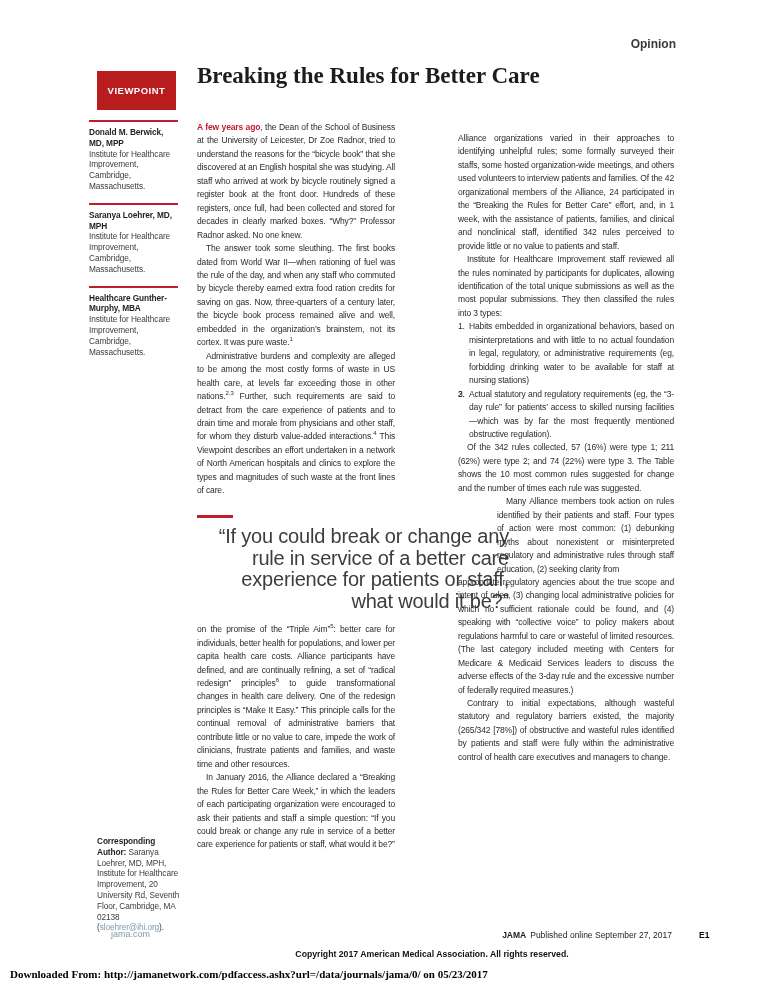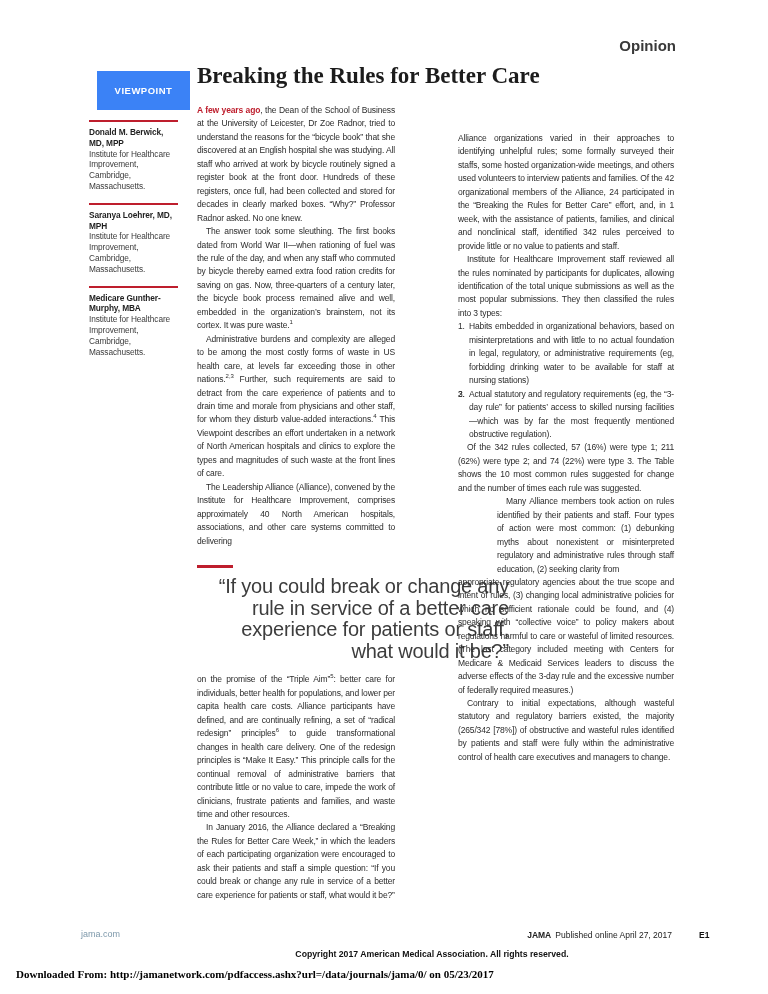--- a/index.html
+++ b/index.html
@@ -1,58 +1,58 @@
 <!DOCTYPE html>
 <html><head>
 <meta charset="utf-8">
 <style>
   html,body{margin:0;padding:0;}
   .page{position:relative;width:768px;height:994px;background:#ffffff;overflow:hidden;
         font-family:"Liberation Sans",sans-serif;color:#2c2c2c;}
-  .opinion{position:absolute;top:37px;right:92px;font-size:15px;font-weight:bold;color:#3a3a3a;text-align:right;}
-  .badge{position:absolute;left:97px;top:71px;width:93px;height:39px;background:#3b82f6;
+  .opinion{position:absolute;top:37px;right:92px;font-size:12px;font-weight:bold;color:#3a3a3a;text-align:right;}
+  .badge{position:absolute;left:97px;top:71px;width:79px;height:39px;background:#b91c1c;
          display:flex;align-items:center;justify-content:center;}
   .badge span{color:#fff;font-size:9.5px;font-weight:bold;letter-spacing:.5px;}
   .title{position:absolute;left:197px;top:63px;width:500px;margin:0;
          font-family:"Liberation Serif",serif;font-size:23px;font-weight:600;color:#1c1c1c;}
   
   .sidebar{position:absolute;left:89px;top:120px;width:89px;}
   .author{border-top:2px solid #BE1E2D;padding-top:5px;margin-bottom:11px;
           font-size:8.3px;line-height:10.8px;letter-spacing:-0.1px;}
   .a-name{font-weight:bold;color:#1f1f1f;}
   .a-affil{color:#3c3c3c;}
   .corr{position:absolute;left:97px;top:836px;width:89px;font-size:8.3px;line-height:10.8px;
         letter-spacing:-0.1px;color:#3c3c3c;}
   .corr .a-name{font-weight:bold;}
   .link{color:#7E99AB;}
-  .jamacom{position:absolute;left:81px;top:929px;font-size:9px;}
+  .jamacom{position:absolute;left:111px;top:929px;font-size:9px;}
   
   .body-text{font-size:8.5px;line-height:13.45px;letter-spacing:-0.15px;text-align:justify;}
-  #col1{position:absolute;left:197px;top:104px;width:198px;}
+  #col1{position:absolute;left:197px;top:121px;width:198px;}
   #col2{position:absolute;left:458px;top:132px;width:216px;}
   .para{margin:0;}
   .ind{text-indent:9px;}
   p.li{padding-left:11px;position:relative;}
   .num{position:absolute;left:0;top:0;}
   sup{font-size:6px;line-height:0;vertical-align:super;letter-spacing:0;}
   .lead{color:#BE1E2D;font-weight:bold;}
   .bold{font-weight:normal;}
   .indent-block{margin-left:39px;}
   
   .quoteblock{margin:17px 0 11px;}
   .q-rule{width:36px;height:3.5px;background:#BE1E2D;margin-bottom:8px;}
   .q-text{width:312px;font-family:Liberation Sans, sans-serif;font-size:20px;line-height:21.5px;
           letter-spacing:-0.2px;color:#3d3d3d;text-align:right;}
   
   .publine{position:absolute;right:96px;top:930px;font-size:8.5px;color:#222;}
   .publine .j{font-weight:bold;margin-right:4px;margin-left:39px;}
   .pagenum{position:absolute;left:699px;top:930px;font-size:8.5px;font-weight:bold;color:#111;}
   .copyright{position:absolute;left:0;top:949px;width:768px;text-align:center;
              font-size:8.7px;font-weight:bold;color:#111;padding-left:48px;}
-  .downloaded{position:absolute;left:16px;top:968px;font-family:"Liberation Serif",serif;
+  .downloaded{position:absolute;left:10px;top:968px;font-family:"Liberation Serif",serif;
               font-size:11px;font-weight:bold;color:#000;}
 </style>
 </head>
 <body>
 
 <div class="page">
 
   <div class="opinion">Opinion</div>
 
   <div class="badge">
@@ -64,34 +64,36 @@
   <div class="sidebar">
     <div class="author">
       <div class="a-name">Donald M. Berwick, MD, MPP</div>
       <div class="a-affil">Institute for Healthcare Improvement, Cambridge, Massachusetts.</div>
     </div>
     <div class="author">
       <div class="a-name">Saranya Loehrer, MD, MPH</div>
       <div class="a-affil">Institute for Healthcare Improvement, Cambridge, Massachusetts.</div>
     </div>
     <div class="author">
-      <div class="a-name">Medicare Gunther-Murphy, MBA</div>
+      <div class="a-name">Healthcare Gunther-Murphy, MBA</div>
       <div class="a-affil">Institute for Healthcare Improvement, Cambridge, Massachusetts.</div>
     </div>
   </div>
 
+  <div class="corr">
+    <span class="a-name">Corresponding Author:</span><span> Saranya Loehrer, MD, MPH, Institute for Healthcare Improvement, 20 University Rd, Seventh Floor, Cambridge, MA 02138 (</span><span class="link">sloehrer@ihi.org</span><span>).</span>
+  </div>
 
   <div class="jamacom link">jama.com</div>
 
   <div id="col1" class="body-text">
     <div>
         <p class="para"><span class="lead">A few years ago</span><span>, the Dean of the School of Business at the University of Leicester, Dr Zoe Radnor, tried to understand the reasons for the “bicycle book” that she discovered at an English hospital she was studying. All staff who arrived at work by bicycle routinely signed a register book at the front door. Hundreds of these registers, once full, had been collected and stored for decades in clearly marked boxes. “Why?” Professor Radnor asked. No one knew.</span></p>
         <p class="para ind"><span>The answer took some sleuthing. The first books dated from World War II—when rationing of fuel was the rule of the day, and when any staff who commuted by bicycle thereby earned extra food ration credits for saving on gas. Now, three-quarters of a century later, the bicycle book process remained alive and well, embedded in the organization’s brainstem, not its cortex. It was pure waste.</span><sup>1</sup></p>
         <p class="para ind"><span>Administrative burdens and complexity are alleged to be among the most costly forms of waste in US health care, at levels far exceeding those in other nations.</span><sup>2,3</sup><span> Further, such requirements are said to detract from the care experience of patients and to drain time and morale from physicians and other staff, for whom they disturb value-added interactions.</span><sup>4</sup><span> This Viewpoint describes an effort undertaken in a network of North American hospitals and clinics to explore the types and magnitudes of such waste at the front lines of care.</span></p>
-        <p class="para ind"><span>The Leadership Alliance (Alliance), convened by the Institute for Healthcare Improvement, comprises approximately 40 North American hospitals, associations, and other care systems committed to delivering</span></p>
       </div>
     <div class="quoteblock">
       <div class="q-rule"></div>
       <div class="q-text">“If you could break or change any rule in service of a better care experience for patients or staff, what would it be?”</div>
     </div>
     <div>
         <p class="para"><span>on the promise of the “Triple Aim”</span><sup>5</sup><span>: better care for individuals, better health for populations, and lower per capita health care costs. Alliance participants have defined, and are continually refining, a set of “radical redesign” principles</span><sup>6</sup><span> to guide transformational changes in health care delivery. One of the redesign principles is “Make It Easy.” This principle calls for the continual removal of administrative barriers that contribute little or no value to care, impede the work of clinicians, frustrate patients and families, and waste time and other resources.</span></p>
         <p class="para ind"><span>In January 2016, the Alliance declared a “Breaking the Rules for Better Care Week,” in which the leaders of each participating organization were encouraged to ask their patients and staff a simple question: “If you could break or change any rule in service of a better care experience for patients or staff, what would it be?”</span></p>
       </div>
   </div>
@@ -108,19 +110,19 @@
     <div class="indent-block">
         <p class="para ind"><span>Many Alliance members took action on rules identified by their patients and staff. Four types of action were most common: (1) debunking myths about nonexistent or misinterpreted regulatory and administrative rules through staff education, (2) seeking clarity from</span></p>
       </div>
     <div>
         <p class="para"><span>appropriate regulatory agencies about the true scope and intent of rules, (3) changing local administrative policies for which no sufficient rationale could be found, and (4) speaking with “collective voice” to policy makers about regulations harmful to care or wasteful of limited resources. (The last category included meeting with Centers for Medicare &amp; Medicaid Services leaders to discuss the adverse effects of the 3-day rule and the excessive number of federally required measures.)</span></p>
         <p class="para ind"><span>Contrary to initial expectations, although wasteful statutory and regulatory barriers existed, the majority (265/342 [78%]) of obstructive and wasteful rules identified by patients and staff were fully within the administrative control of health care executives and managers to change.</span></p>
       </div>
   </div>
 
   <div class="publine">
-    <span class="j">JAMA</span><span>Published online April 27, 2017</span>
+    <span class="j">JAMA</span><span>Published online September 27, 2017</span>
   </div>
   <div class="pagenum">E1</div>
   <div class="copyright">Copyright 2017 American Medical Association. All rights reserved.</div>
   <div class="downloaded">Downloaded From: http://jamanetwork.com/pdfaccess.ashx?url=/data/journals/jama/0/ on 05/23/2017</div>
 
 </div>
 
 </body></html>

